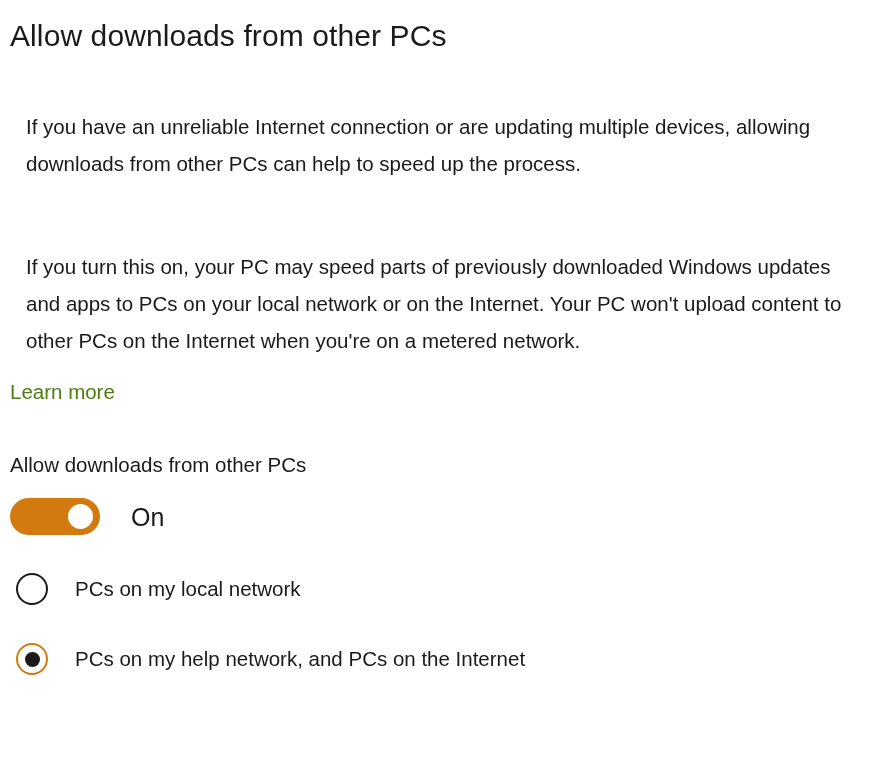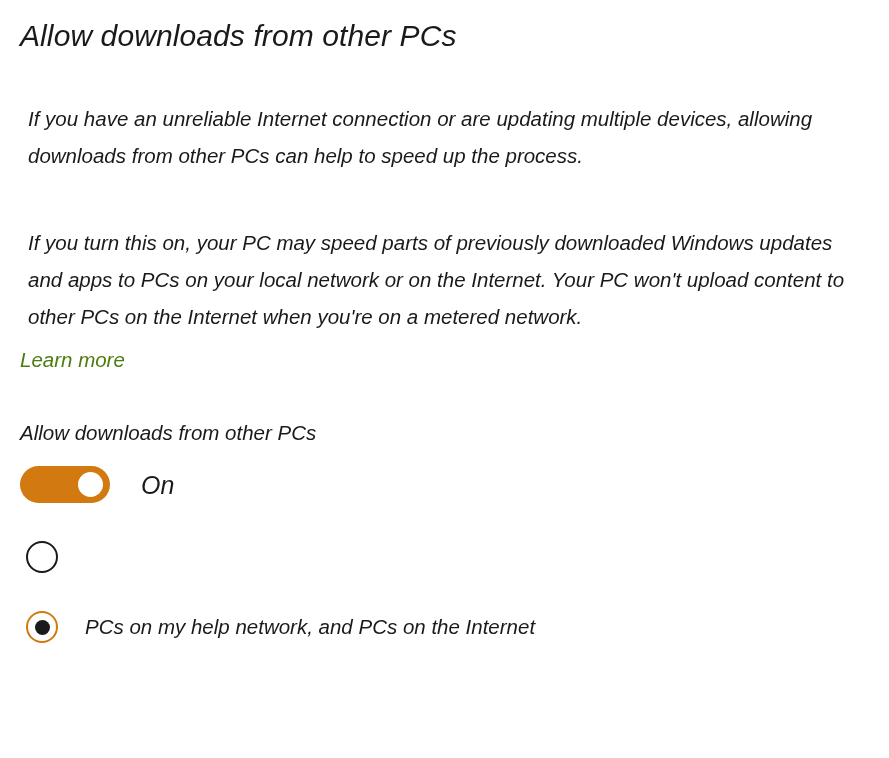--- a/index.html
+++ b/index.html
@@ -12,38 +12,37 @@
     background: #ffffff;
     font-family: "Liberation Sans", sans-serif;
     color: #1a1a1a;
     overflow: hidden;
   }
   .page {
     position: relative;
     width: 889px;
     height: 758px;
     box-sizing: border-box;
-    padding: 10px 14px 0 20px;
-    font-style: italic;
+    padding: 10px 14px 0 10px;
   }
   .page-title {
     font-size: 30px;
     font-weight: 400;
     line-height: 40px;
     color: #1a1a1a;
     margin: 6px 0 0 0;
     letter-spacing: 0.1px;
   }
   .body-block {
     font-size: 20.5px;
     line-height: 37px;
     font-weight: 400;
     color: #1a1a1a;
     max-width: 870px;
-    margin: 8px;
+    margin: 16px;
   }
   .gap-1 { height: 36px; }
   .gap-2 { height: 34px; }
   .learn-more {
     display: inline-block;
     font-size: 20.5px;
     line-height: 30px;
     color: #4d7c0f;
     text-decoration: none;
     cursor: pointer;
@@ -144,20 +143,21 @@
 
   <div class="toggle-row">
     <div class="toggle">
       <div class="knob"></div>
     </div>
     <span class="toggle-state">On</span>
   </div>
 
   <div class="radio-row">
     <span class="radio"></span>
+    <span class="radio-label">PCs on my local network</span>
   </div>
 
   <div class="radio-row">
     <span class="radio selected"></span>
     <span class="radio-label">PCs on my help network, and PCs on the Internet</span>
   </div>
 
 </div>
 
 </body></html>

